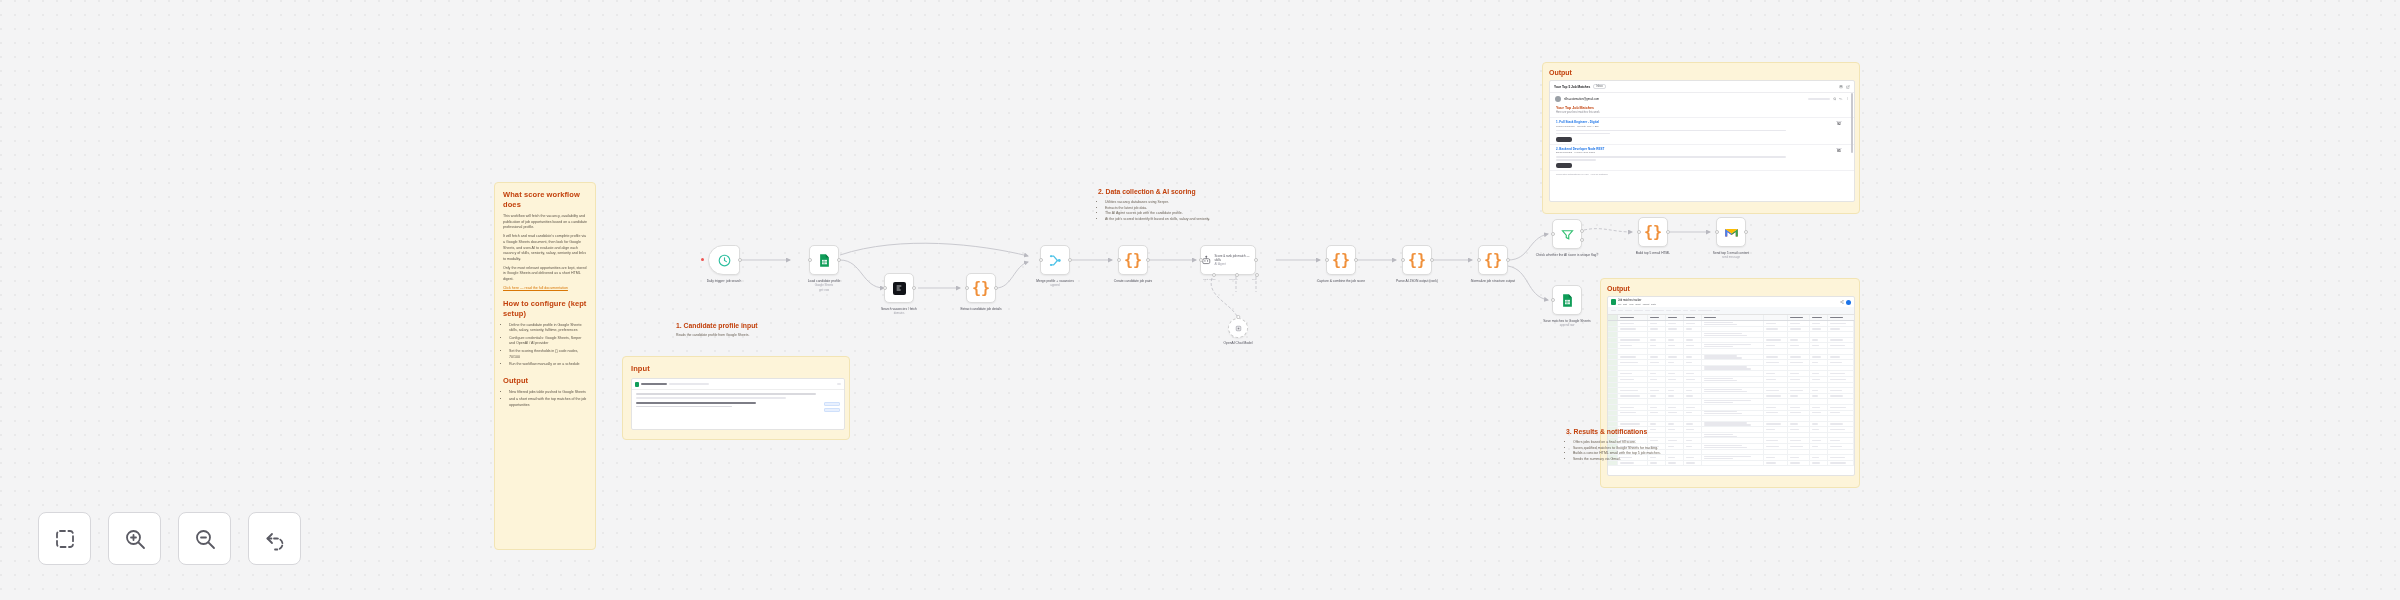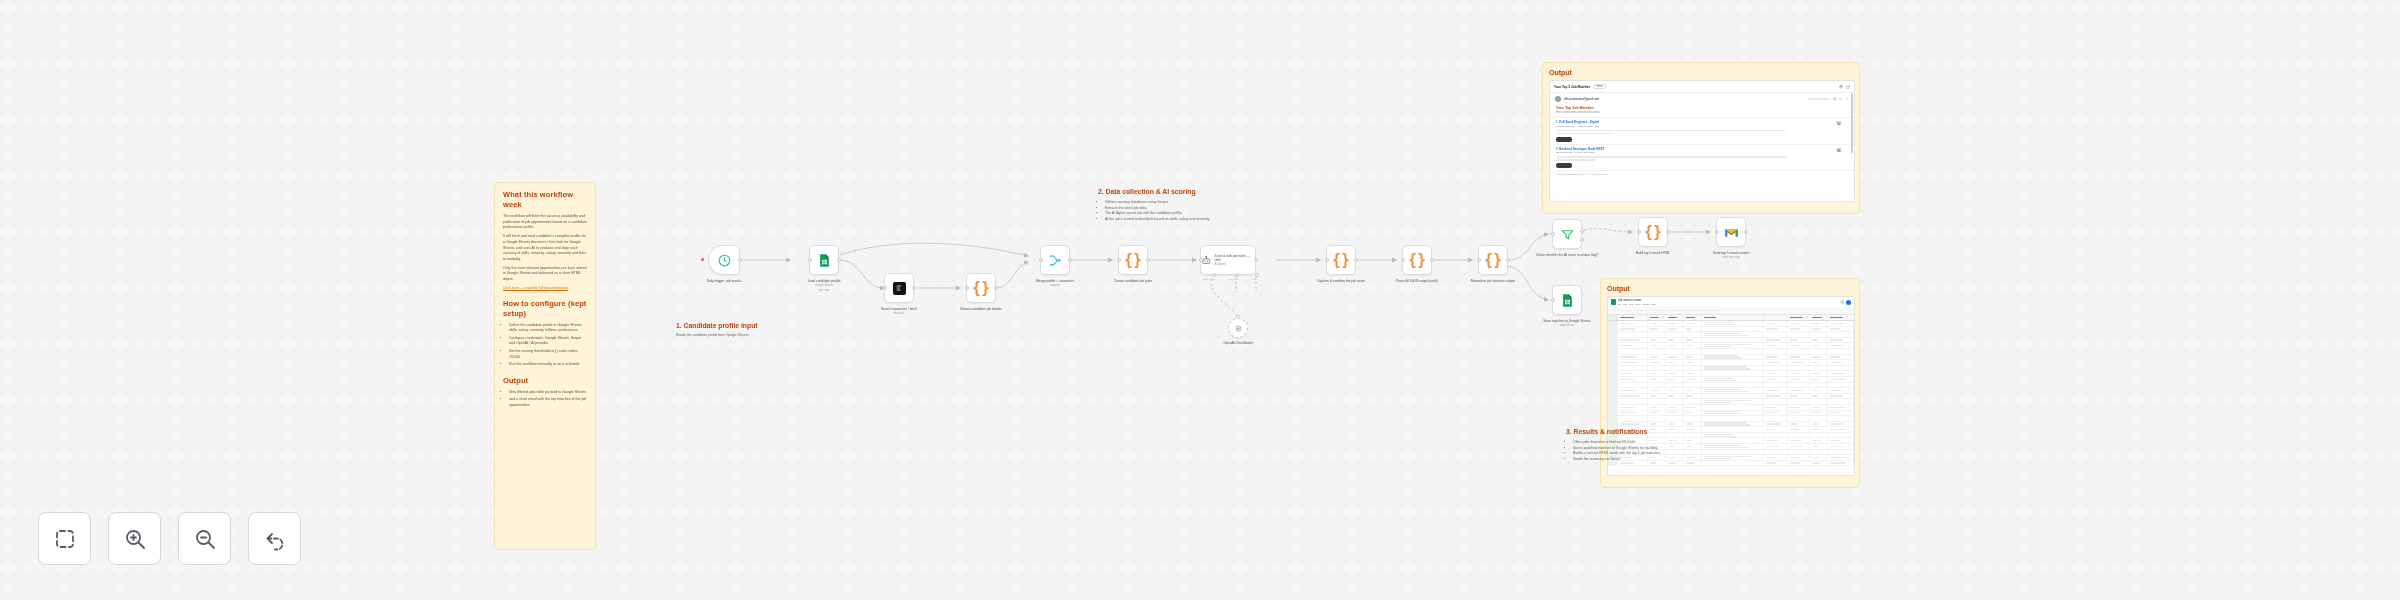--- a/index.html
+++ b/index.html
@@ -203,21 +203,21 @@
       <path d="M1668,232 L1710,232" marker-end="url(#ar)"></path>
 
       <path d="M1212,278 C1206,296 1232,304 1238,318" stroke-dasharray="3 2"></path>
 
       <path d="M1236,276 L1236,292" stroke-dasharray="3 2"></path>
       <path d="M1256,276 L1256,292" stroke-dasharray="3 2"></path>
     </g>
   </svg>
 
   <div class="sticky" style="left:494px; top:182px; width:102px; height:368px;">
-    <h3>What this workflow week</h3>
+    <h3>What score workflow does</h3>
     <p>This workflow will fetch the vacancy, availability and publication of job opportunities based on a candidate professional profile.</p>
     <p>It will fetch and read candidate's complete profile via a Google Sheets document, then look for Google Sheets, and uses AI to evaluate and align each vacancy of skills, seniority, salary, seniority and links to modality.</p>
     <p>Only the most relevant opportunities are kept, stored in Google Sheets and delivered as a short HTML digest.</p>
     <p style="margin-bottom:7px;"><a>Click here — read the full documentation</a></p>
 
     <h3>How to configure (kept setup)</h3>
     <ul>
       <li>Define the candidate profile in Google Sheets: skills, salary, seniority, fulltime, preferences</li>
       <li>Configure credentials: Google Sheets, Serper and OpenAI / AI provider</li>
       <li>Set the scoring thresholds in {} code nodes, 70/100</li>
@@ -227,20 +227,47 @@
     <h3 style="margin-top:8px;">Output</h3>
     <ul>
       <li>New filtered jobs table pushed to Google Sheets</li>
       <li>and a short email with the top matches of the job opportunities</li>
     </ul>
   </div>
 
   <div class="sec-head" style="left:676px; top:322px;">1. Candidate profile input</div>
   <div style="position:absolute; left:676px; top:333px; font-size:3.4px; color:#6b6257;">Reads the candidate profile from Google Sheets.</div>
 
+  <div class="sticky" style="left:622px; top:356px; width:228px; height:84px;">
+    <h3>Input</h3>
+    <div class="shot" style="width:214px; height:52px; margin-top:2px;">
+
+      <div style="display:flex; align-items:center; gap:2px; padding:2.5px 3px; border-bottom:1px solid #eee;">
+        <div style="width:4px;height:5px;background:#0f9d58;border-radius:1px;"></div>
+        <div class="ln dark" style="width:26px;"></div>
+        <div class="ln faint" style="width:40px;"></div>
+        <div style="flex:1"></div>
+        <div class="ln faint" style="width:4px;"></div>
+      </div>
+      <div style="padding:3px 4px; display:flex; flex-direction:column; gap:2.5px;">
+        <div class="ln" style="width:180px;"></div>
+        <div class="ln faint" style="width:150px;"></div>
+      </div>
+      <div style="padding:0 4px; display:flex; align-items:flex-start; gap:3px;">
+        <div style="flex:1; display:flex; flex-direction:column; gap:2px;">
+          <div class="ln dark" style="width:120px; height:2px;"></div>
+          <div class="ln" style="width:96px;"></div>
+        </div>
+        <div style="display:flex; flex-direction:column; gap:2px; width:16px;">
+          <div style="height:4px;background:#e8f0fe;border:1px solid #cfe0fb;border-radius:1px;"></div>
+          <div style="height:4px;background:#e8f0fe;border:1px solid #cfe0fb;border-radius:1px;"></div>
+        </div>
+      </div>
+    </div>
+  </div>
 
   <div class="sec-head" style="left:1098px; top:188px;">2. Data collection &amp; AI scoring</div>
   <ul class="sec-list" style="left:1098px; top:200px; width:150px;">
     <li>Utilities vacancy databases using Serper.</li>
     <li>Extracts the latest job data.</li>
     <li>The AI Agent scores job with the candidate profile.</li>
     <li>At the job's scored to identify fit based on skills, salary and seniority.</li>
   </ul>
 
   <div class="node trigger" style="left:708px; top:245px;">

